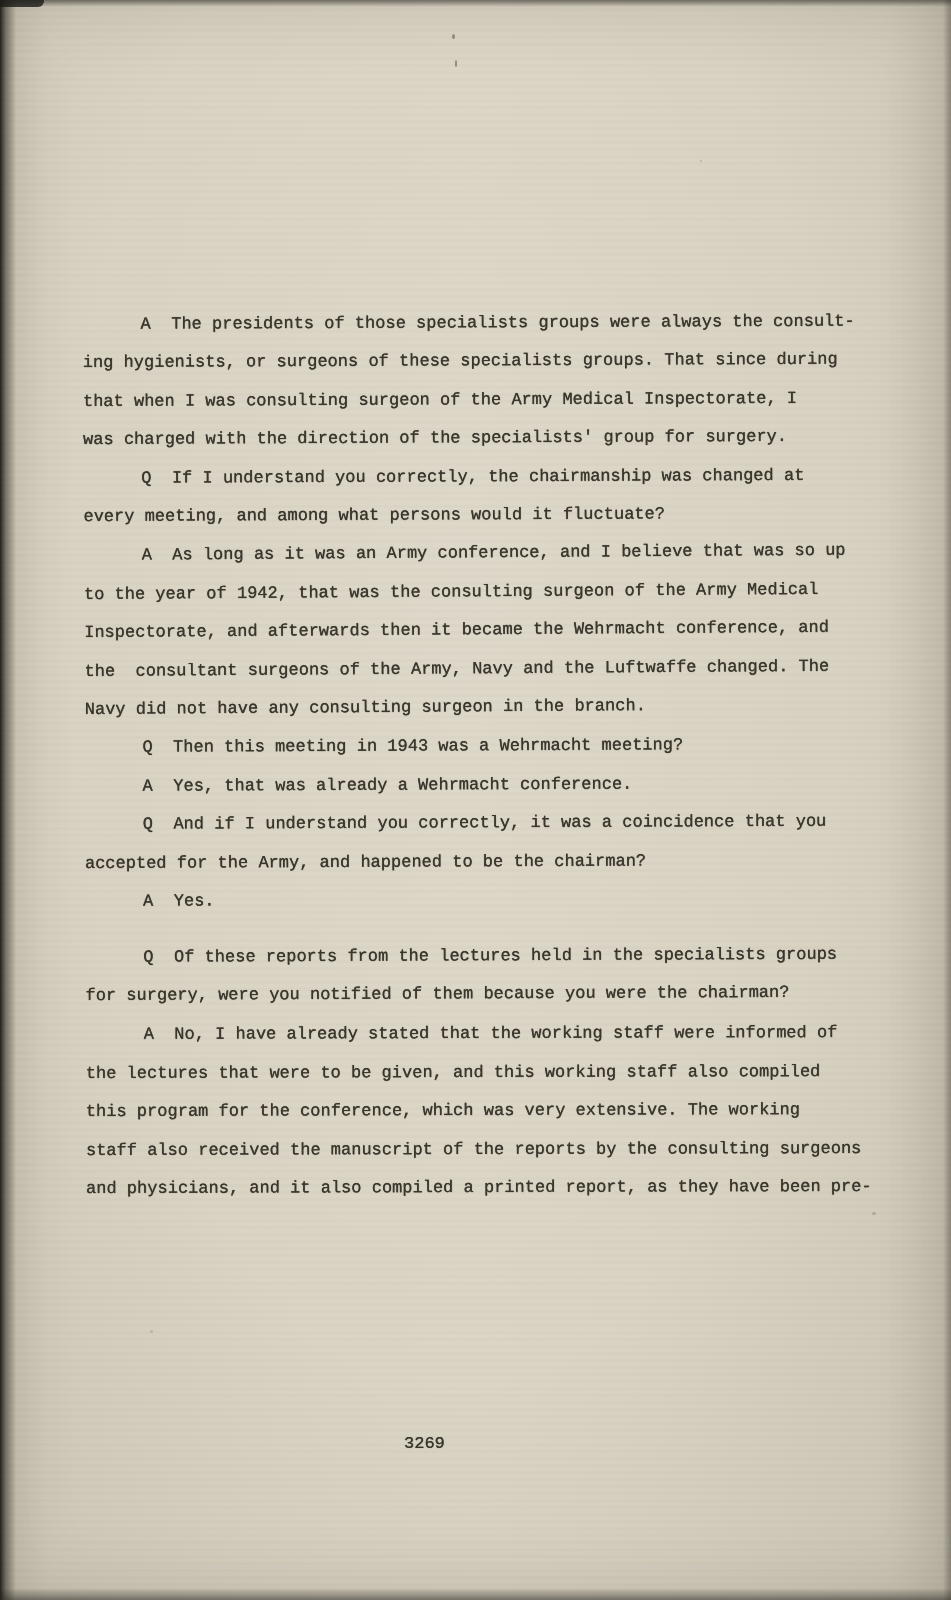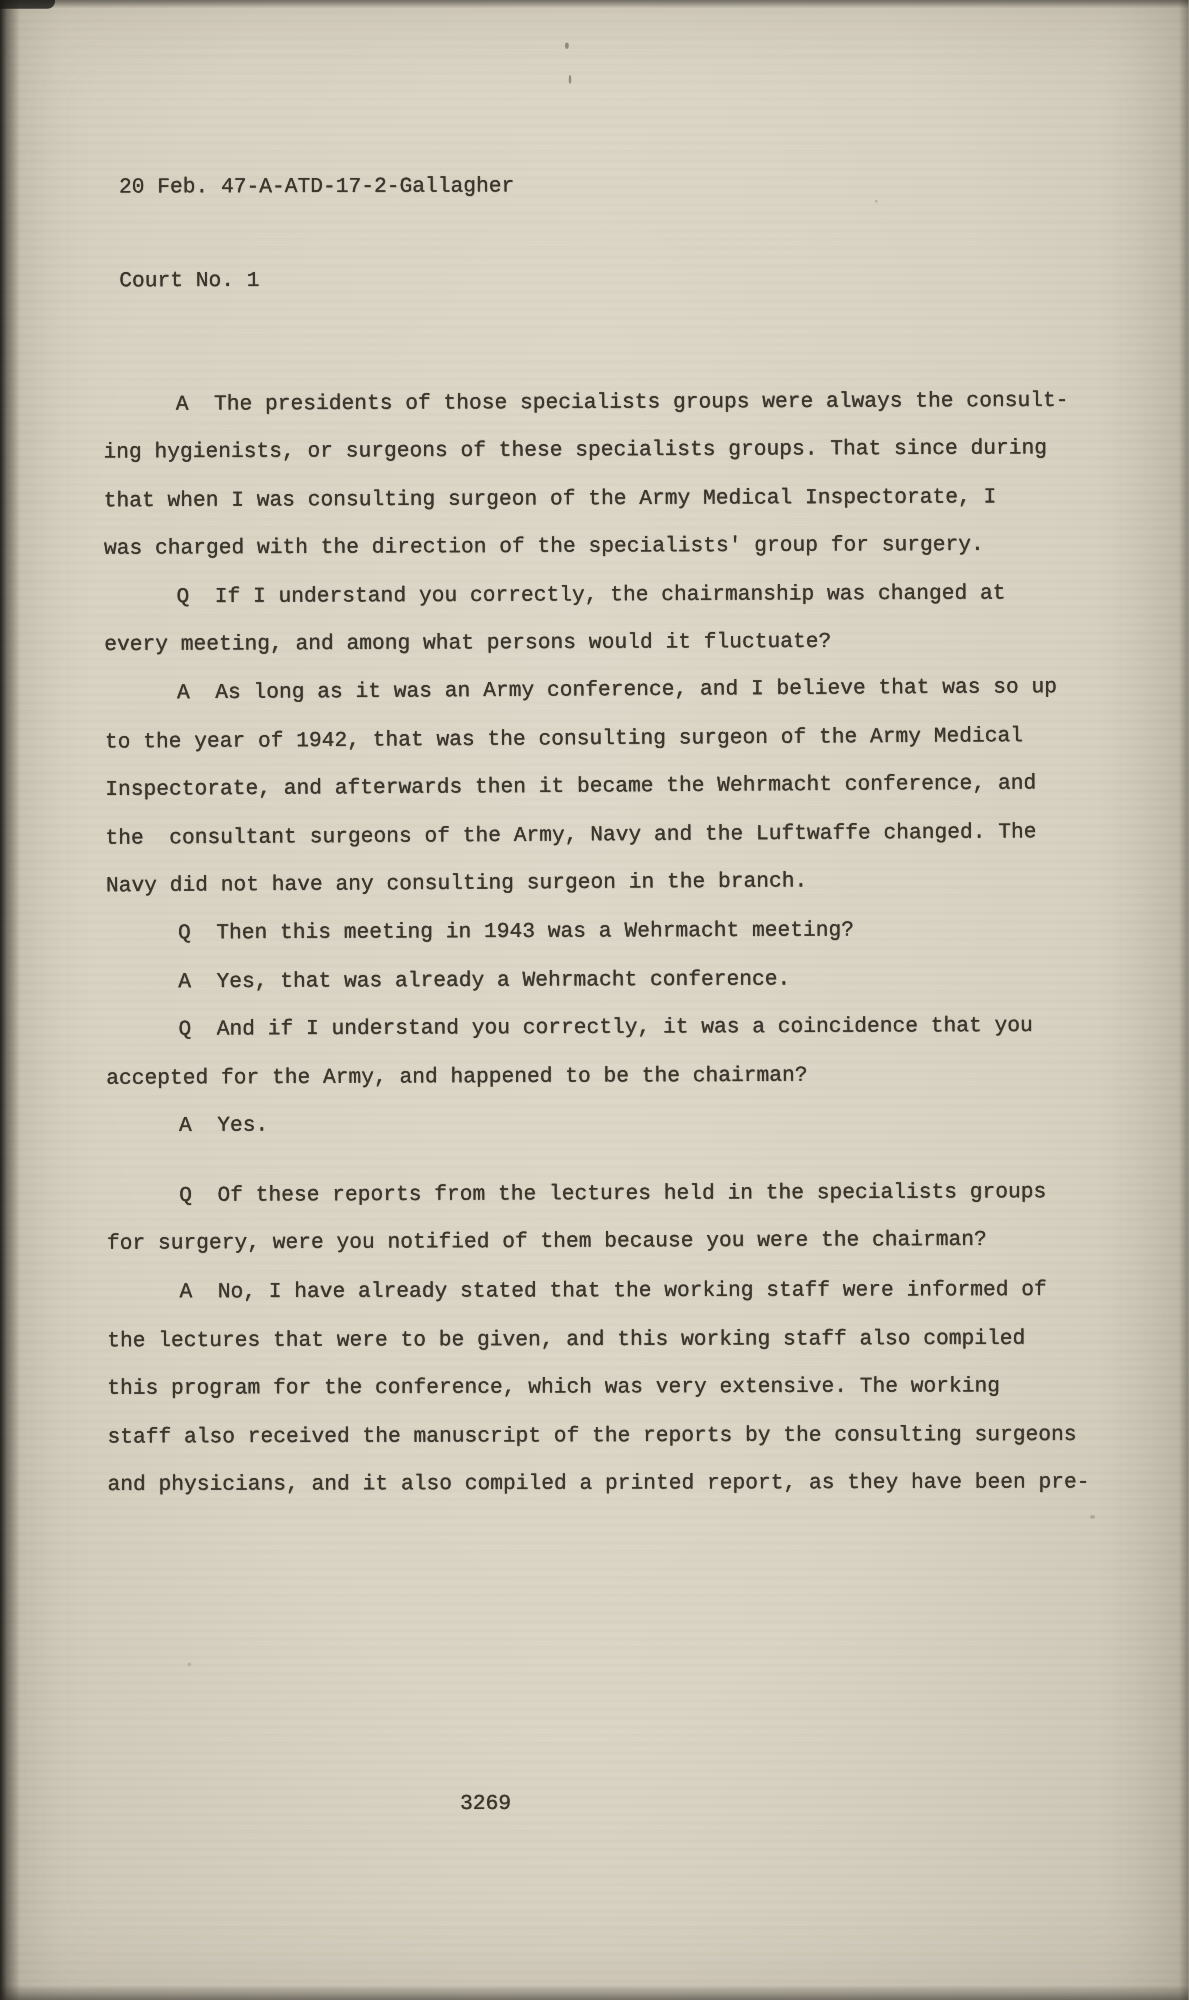--- a/index.html
+++ b/index.html
@@ -83,44 +83,40 @@
 
   .para { margin: 0; }
   .para:nth-of-type(3) { transform: rotate(-0.15deg); transform-origin: left top; }
   .para:nth-of-type(8) { margin-top: 17px; }
   .para:nth-of-type(9) { transform: rotate(0.1deg); transform-origin: left top; }
 
   .line.first { padding-left: 58px; }
 
   .pagenum {
     position: absolute;
-    left: 368px;
+    left: 404px;
     top: 1432px;
     line-height: 24px;
   }
 </style>
 </head>
 <body>
 
 <div class="scan">
   <div class="edge-left"></div>
   <div class="edge-top"></div>
   <div class="edge-bottom"></div>
   <div class="edge-right"></div>
   <div class="corner-mark"></div>
 
   <div class="speck s1"></div>
   <div class="speck s2"></div>
   <div class="speck s3"></div>
   <div class="speck s4"></div>
   <div class="speck s5"></div>
 
-  <div class="header ink">
-    <div class="line">20 Feb. 47-A-ATD-17-2-Gallagher</div>
-    <div class="line">Court No. 1</div>
-  </div>
 
   <div class="transcript ink">
     
   <div class="para"><div class="line first">A  The presidents of those specialists groups were always the consult-</div><div class="line">ing hygienists, or surgeons of these specialists groups. That since during</div><div class="line">that when I was consulting surgeon of the Army Medical Inspectorate, I</div><div class="line">was charged with the direction of the specialists' group for surgery.</div></div><div class="para"><div class="line first">Q  If I understand you correctly, the chairmanship was changed at</div><div class="line">every meeting, and among what persons would it fluctuate?</div></div><div class="para"><div class="line first">A  As long as it was an Army conference, and I believe that was so up</div><div class="line">to the year of 1942, that was the consulting surgeon of the Army Medical</div><div class="line">Inspectorate, and afterwards then it became the Wehrmacht conference, and</div><div class="line">the  consultant surgeons of the Army, Navy and the Luftwaffe changed. The</div><div class="line">Navy did not have any consulting surgeon in the branch.</div></div><div class="para"><div class="line first">Q  Then this meeting in 1943 was a Wehrmacht meeting?</div></div><div class="para"><div class="line first">A  Yes, that was already a Wehrmacht conference.</div></div><div class="para"><div class="line first">Q  And if I understand you correctly, it was a coincidence that you</div><div class="line">accepted for the Army, and happened to be the chairman?</div></div><div class="para"><div class="line first">A  Yes.</div></div><div class="para"><div class="line first">Q  Of these reports from the lectures held in the specialists groups</div><div class="line">for surgery, were you notified of them because you were the chairman?</div></div><div class="para"><div class="line first">A  No, I have already stated that the working staff were informed of</div><div class="line">the lectures that were to be given, and this working staff also compiled</div><div class="line">this program for the conference, which was very extensive. The working</div><div class="line">staff also received the manuscript of the reports by the consulting surgeons</div><div class="line">and physicians, and it also compiled a printed report, as they have been pre-</div></div></div>
 
   <div class="pagenum ink">3269</div>
 </div>
 
 </body></html>

